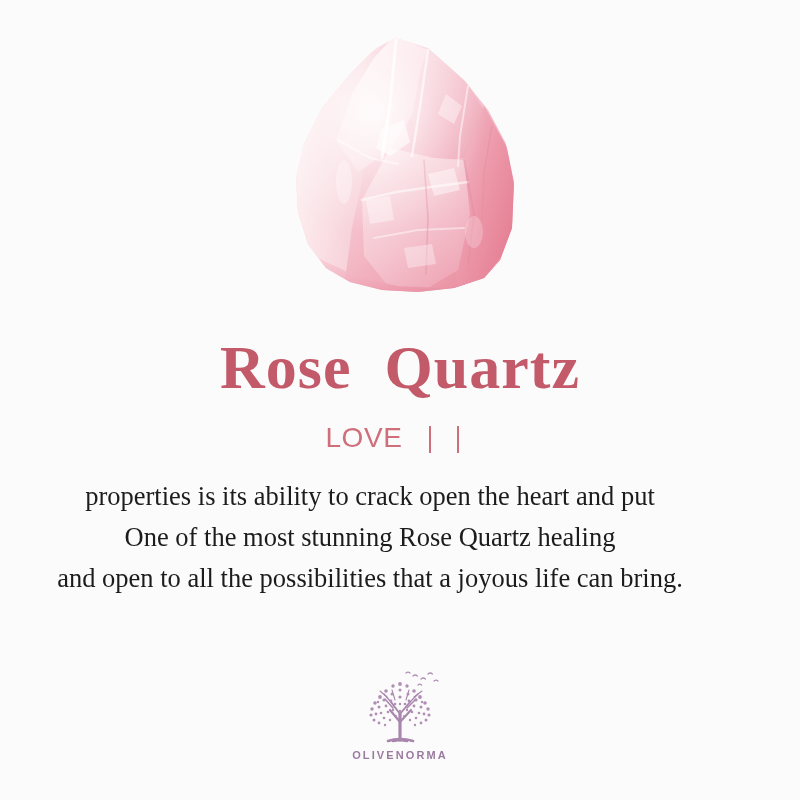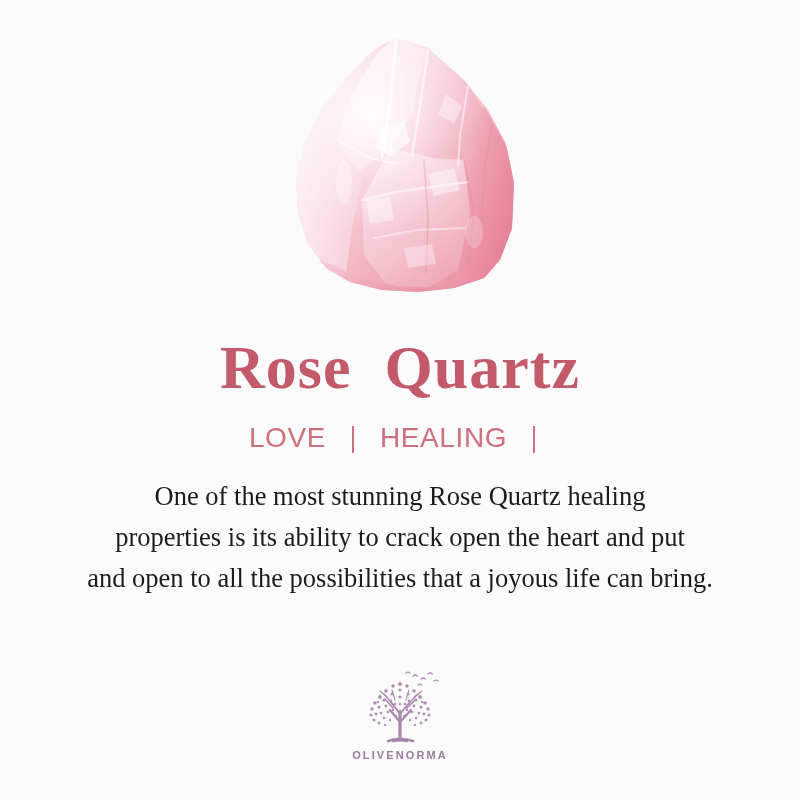--- a/index.html
+++ b/index.html
@@ -13,21 +13,20 @@
     font-family: "Liberation Sans", sans-serif;
     overflow: hidden;
   }
   .poster {
     position: relative;
     width: 800px;
     height: 780px;
     background: #fcfbfb;
     display: flex;
     flex-direction: column;
-    align-items: center;
   }
 
   
   .crystal-stage {
     position: relative;
     width: 800px;
     height: 300px;
     display: flex;
     align-items: flex-end;
     justify-content: center;
@@ -214,27 +213,26 @@
         <ellipse cx="112" cy="116" rx="104" ry="110" fill="url(#gGlow)"></ellipse>
       </g>
     </svg>
   </div>
 
   <h1 class="title">Rose  Quartz</h1>
 
   <div class="subtitle">
     <span>LOVE</span>
     <span class="sep"></span>
-    <span>HEALING</span>
     <span class="sep"></span>
   </div>
 
   <p class="body-copy">
+    <span class="ln">properties is its ability to crack open the heart and put</span>
     <span class="ln">One of the most stunning Rose Quartz healing</span>
-    <span class="ln">properties is its ability to crack open the heart and put</span>
     <span class="ln">and open to all the possibilities that a joyous life can bring.</span>
   </p>
 
   <div class="logo">
     <svg class="logo-mark" width="86" height="76" viewBox="0 0 86 76" aria-hidden="true">
       <g stroke="#a886ad" fill="none" stroke-linecap="round">
 
         <path d="M43 70 L43 44" stroke-width="3.2"></path>
         <path d="M43 70 L36 71 M43 70 L50 71" stroke-width="2.4"></path>
         <path d="M43 52 L33 40 M43 52 L54 40" stroke-width="2.2"></path>

